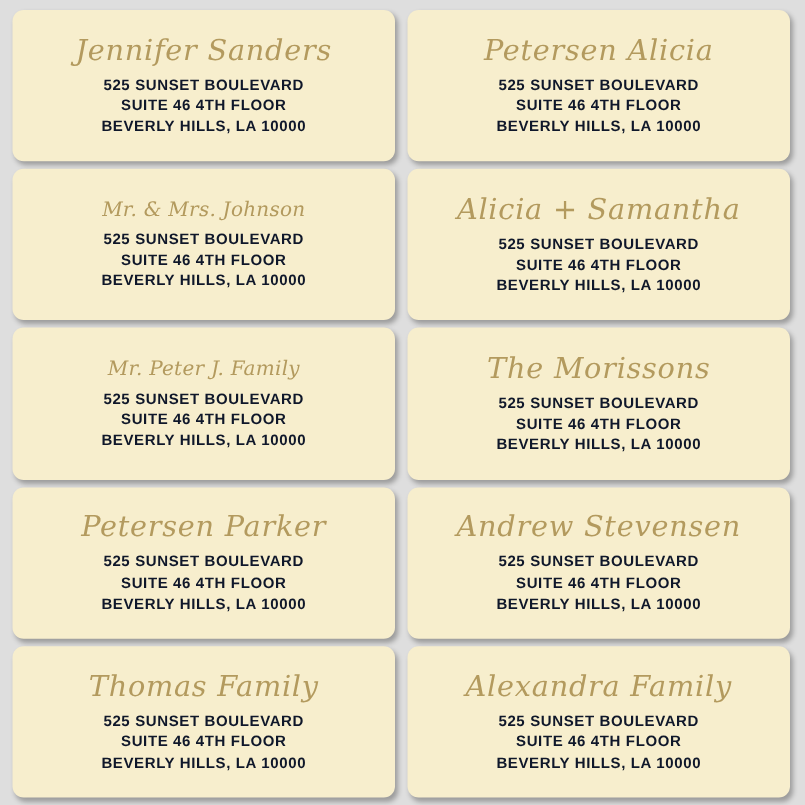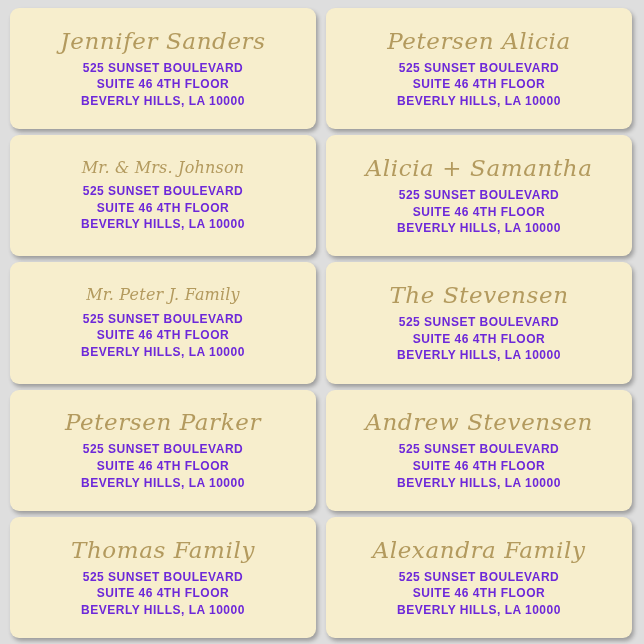--- a/index.html
+++ b/index.html
@@ -50,21 +50,21 @@
     white-space: nowrap;
     margin-bottom: 7px;
   }
   .label-name.long {
     font-size: 16px;
     letter-spacing: 0.2px;
   }
   .label-addr {
     font-family: "Liberation Sans", sans-serif;
     font-weight: bold;
-    color: #6d28d9;
+    color: #0f172a;
     font-size: 12px;
     line-height: 1.38;
     letter-spacing: 0.5px;
     text-align: center;
     text-transform: uppercase;
   }
   .label-addr div {
     white-space: nowrap;
   }
 </style>
@@ -112,21 +112,21 @@
   <div class="label">
     <div class="label-name long">Mr. Peter J. Family</div>
     <div class="label-addr">
       <div>525 Sunset Boulevard</div>
       <div>Suite 46 4th Floor</div>
       <div>Beverly Hills, LA 10000</div>
     </div>
   </div>
 
   <div class="label">
-    <div class="label-name">The Stevensen</div>
+    <div class="label-name">The Morissons</div>
     <div class="label-addr">
       <div>525 Sunset Boulevard</div>
       <div>Suite 46 4th Floor</div>
       <div>Beverly Hills, LA 10000</div>
     </div>
   </div>
 
   <div class="label">
     <div class="label-name">Petersen Parker</div>
     <div class="label-addr">

